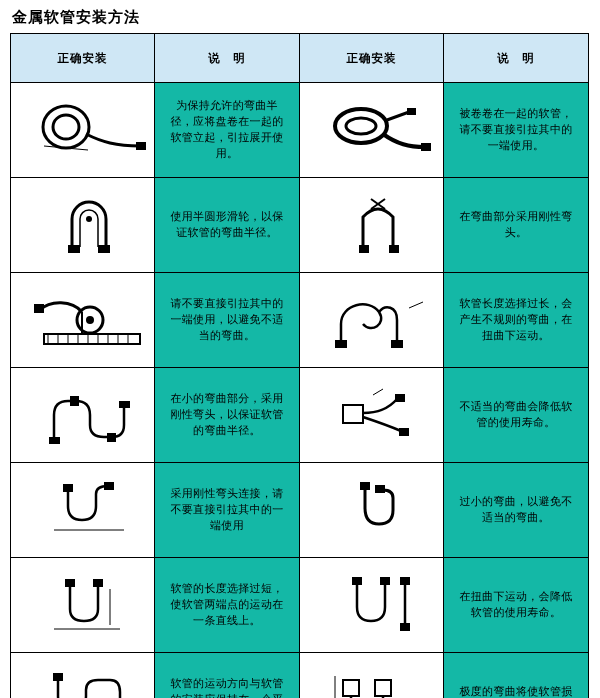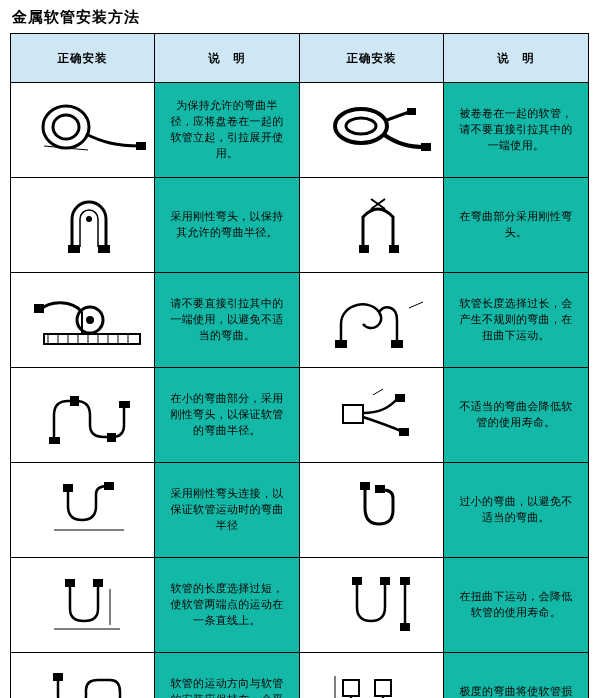--- a/index.html
+++ b/index.html
@@ -118,21 +118,21 @@
       <tr class="row-h">
         <td class="fig">
           <svg width="130" height="60" viewBox="0 0 130 60">
             <path d="M48 52 L48 24 A17 17 0 0 1 82 24 L82 52" fill="none" stroke="#000" stroke-width="3"></path>
             <path d="M56 52 L56 24 A9 9 0 0 1 74 24 L74 52" fill="none" stroke="#000" stroke-width="1.5"></path>
             <rect x="44" y="50" width="12" height="8" fill="#000"></rect>
             <rect x="74" y="50" width="12" height="8" fill="#000"></rect>
             <circle cx="65" cy="24" r="3" fill="#000"></circle>
           </svg>
         </td>
-        <td class="txt">采用刚性弯头，以保持其允许的弯曲半径。</td>
+        <td class="txt">使用半圆形滑轮，以保证软管的弯曲半径。</td>
         <td class="fig">
           <svg width="130" height="60" viewBox="0 0 130 60">
             <path d="M50 52 L50 22 Q65 6 80 22 L80 52" fill="none" stroke="#000" stroke-width="3"></path>
             <path d="M58 14 L72 4" stroke="#000" stroke-width="2"></path>
             <path d="M72 14 L58 4" stroke="#000" stroke-width="2"></path>
             <rect x="46" y="50" width="10" height="8" fill="#000"></rect>
             <rect x="76" y="50" width="10" height="8" fill="#000"></rect>
           </svg>
         </td>
         <td class="txt">在弯曲部分采用刚性弯头。</td>
@@ -192,21 +192,21 @@
       <tr class="row-h">
         <td class="fig">
           <svg width="132" height="60" viewBox="0 0 132 60">
             <path d="M44 8 L44 26 Q44 40 58 40 Q72 40 72 26 L72 14" fill="none" stroke="#000" stroke-width="2.5"></path>
             <path d="M72 14 Q72 6 84 6" fill="none" stroke="#000" stroke-width="2.5"></path>
             <rect x="39" y="4" width="10" height="8" fill="#000"></rect>
             <rect x="80" y="2" width="10" height="8" fill="#000"></rect>
             <path d="M30 50 L100 50" stroke="#000" stroke-width="1"></path>
           </svg>
         </td>
-        <td class="txt">采用刚性弯头连接，以保证软管运动时的弯曲半径</td>
+        <td class="txt">采用刚性弯头连接，请不要直接引拉其中的一端使用</td>
         <td class="fig">
           <svg width="132" height="60" viewBox="0 0 132 60">
             <path d="M52 6 L52 28 Q52 44 66 44 Q80 44 80 30 L80 18 Q80 10 70 10" fill="none" stroke="#000" stroke-width="3"></path>
             <rect x="47" y="2" width="10" height="8" fill="#000"></rect>
             <rect x="62" y="5" width="10" height="8" fill="#000"></rect>
           </svg>
         </td>
         <td class="txt">过小的弯曲，以避免不适当的弯曲。</td>
       </tr>
 

